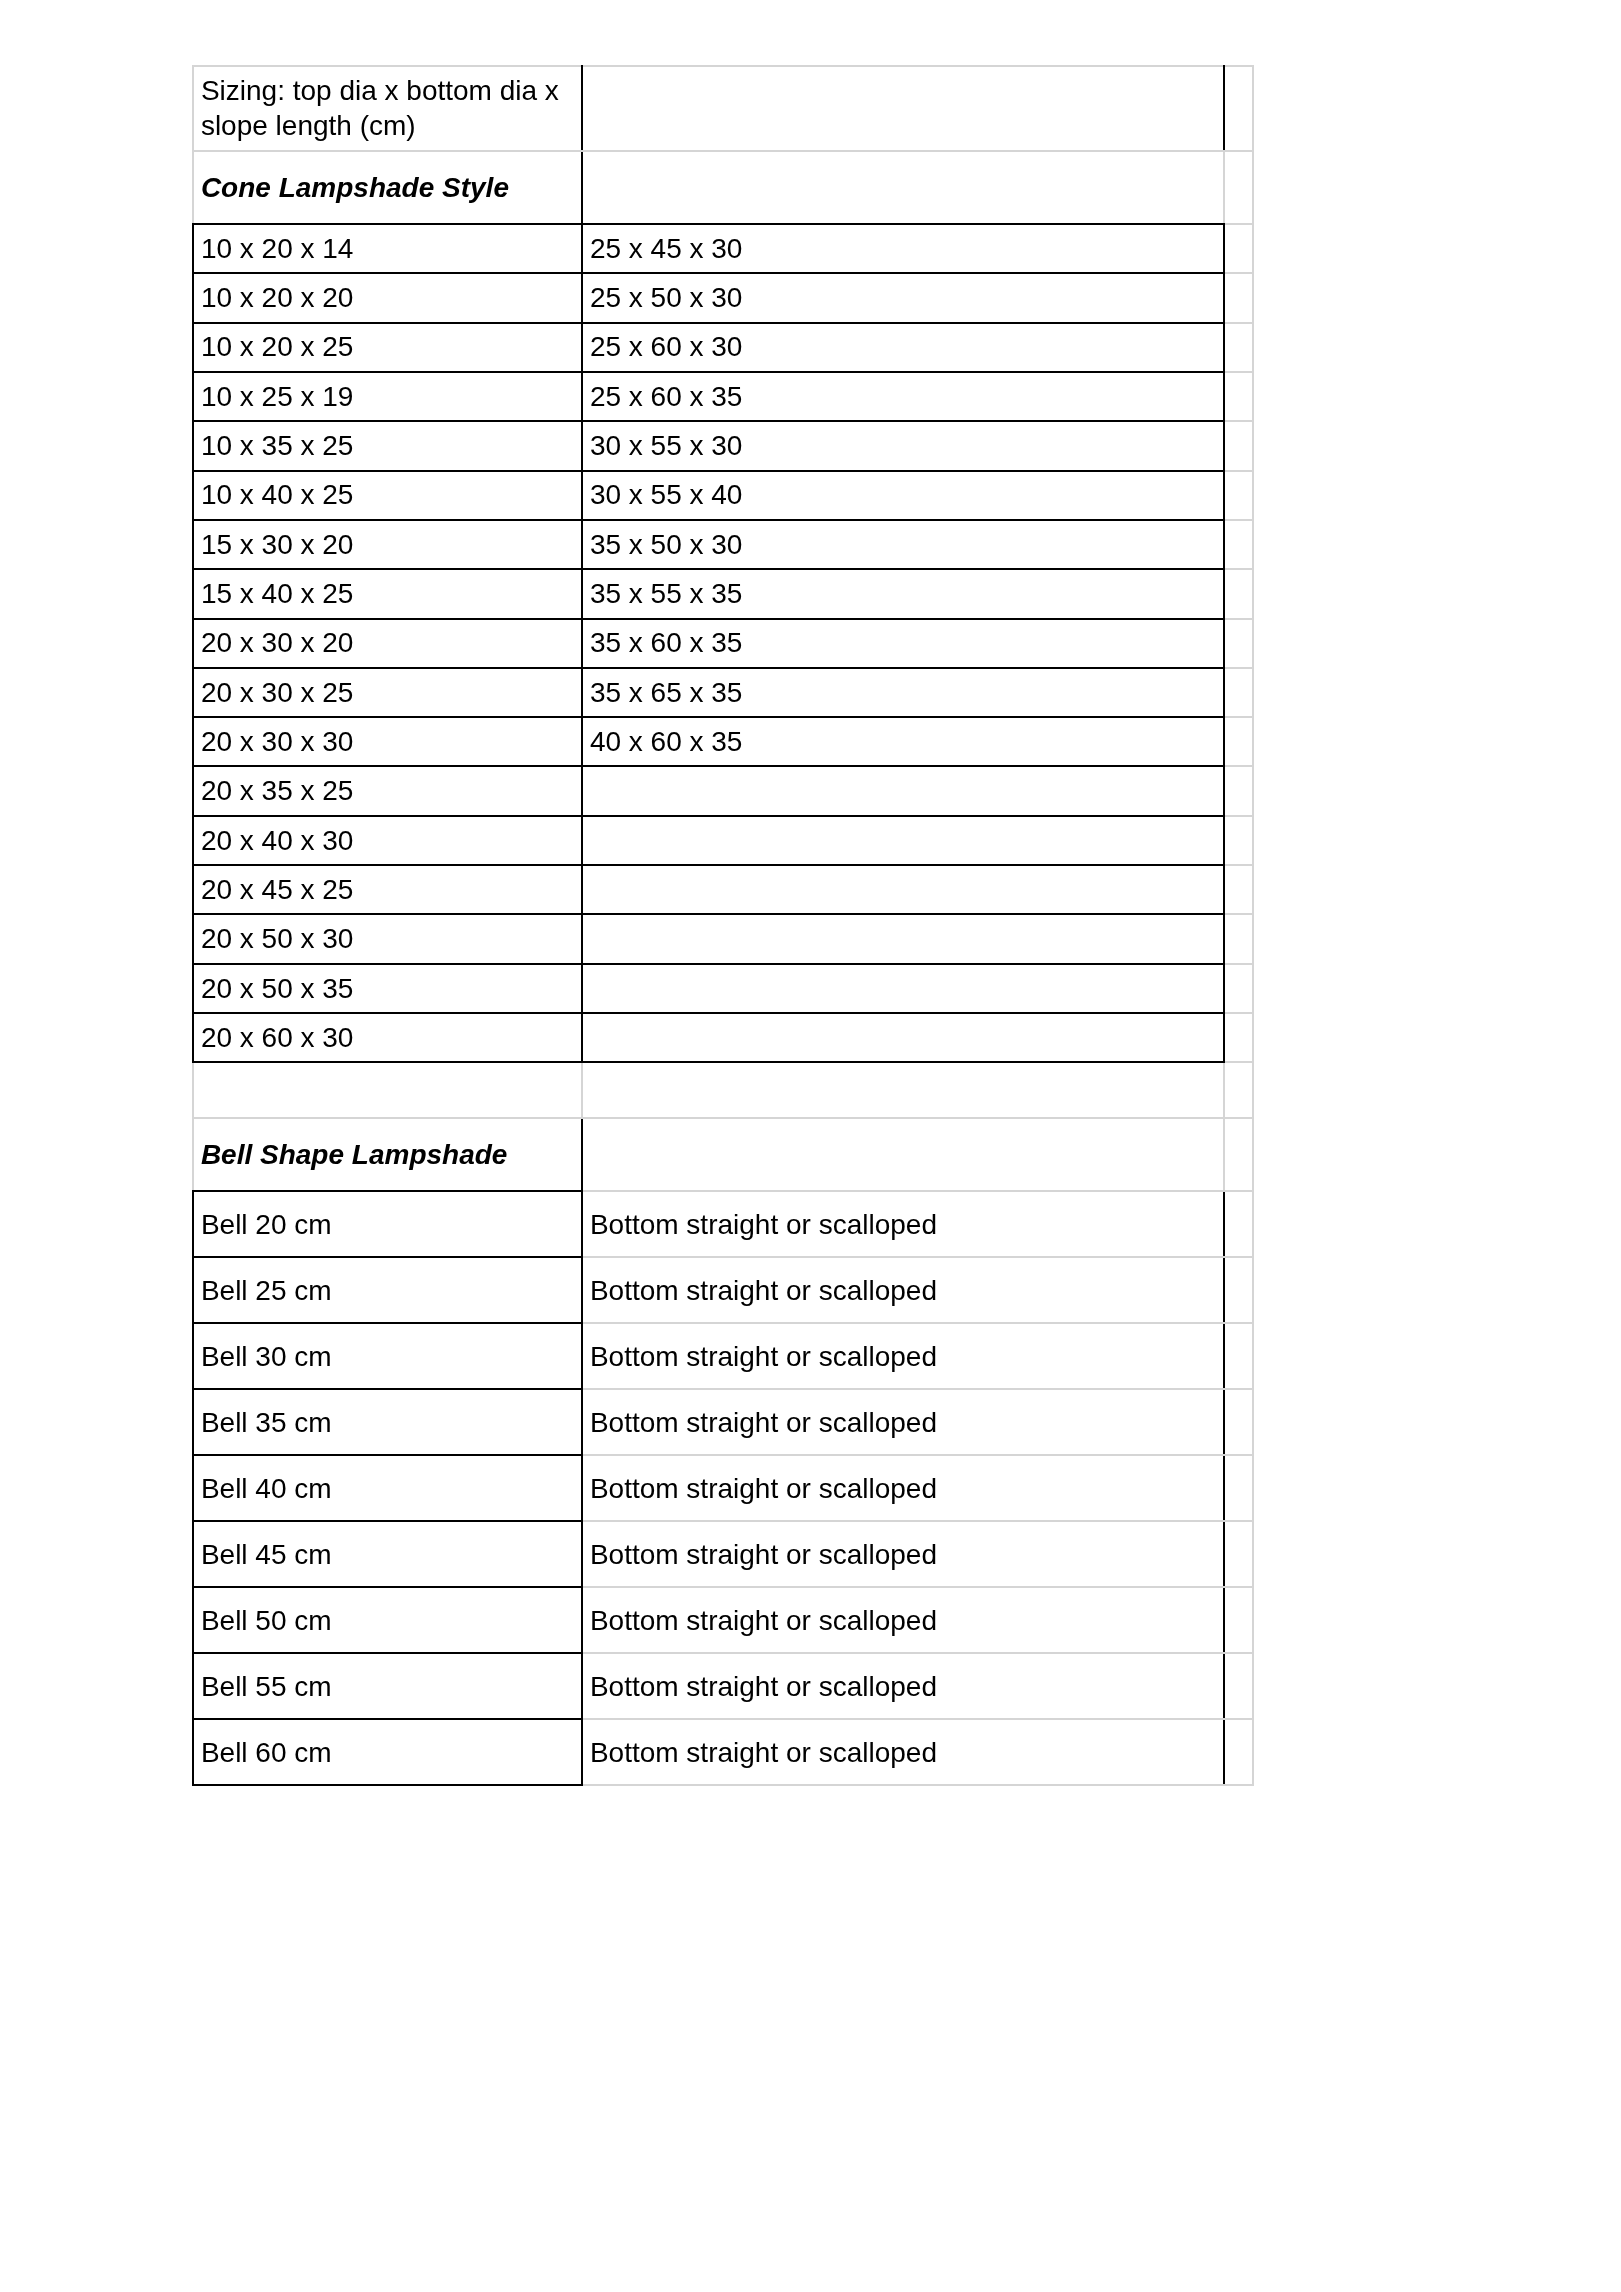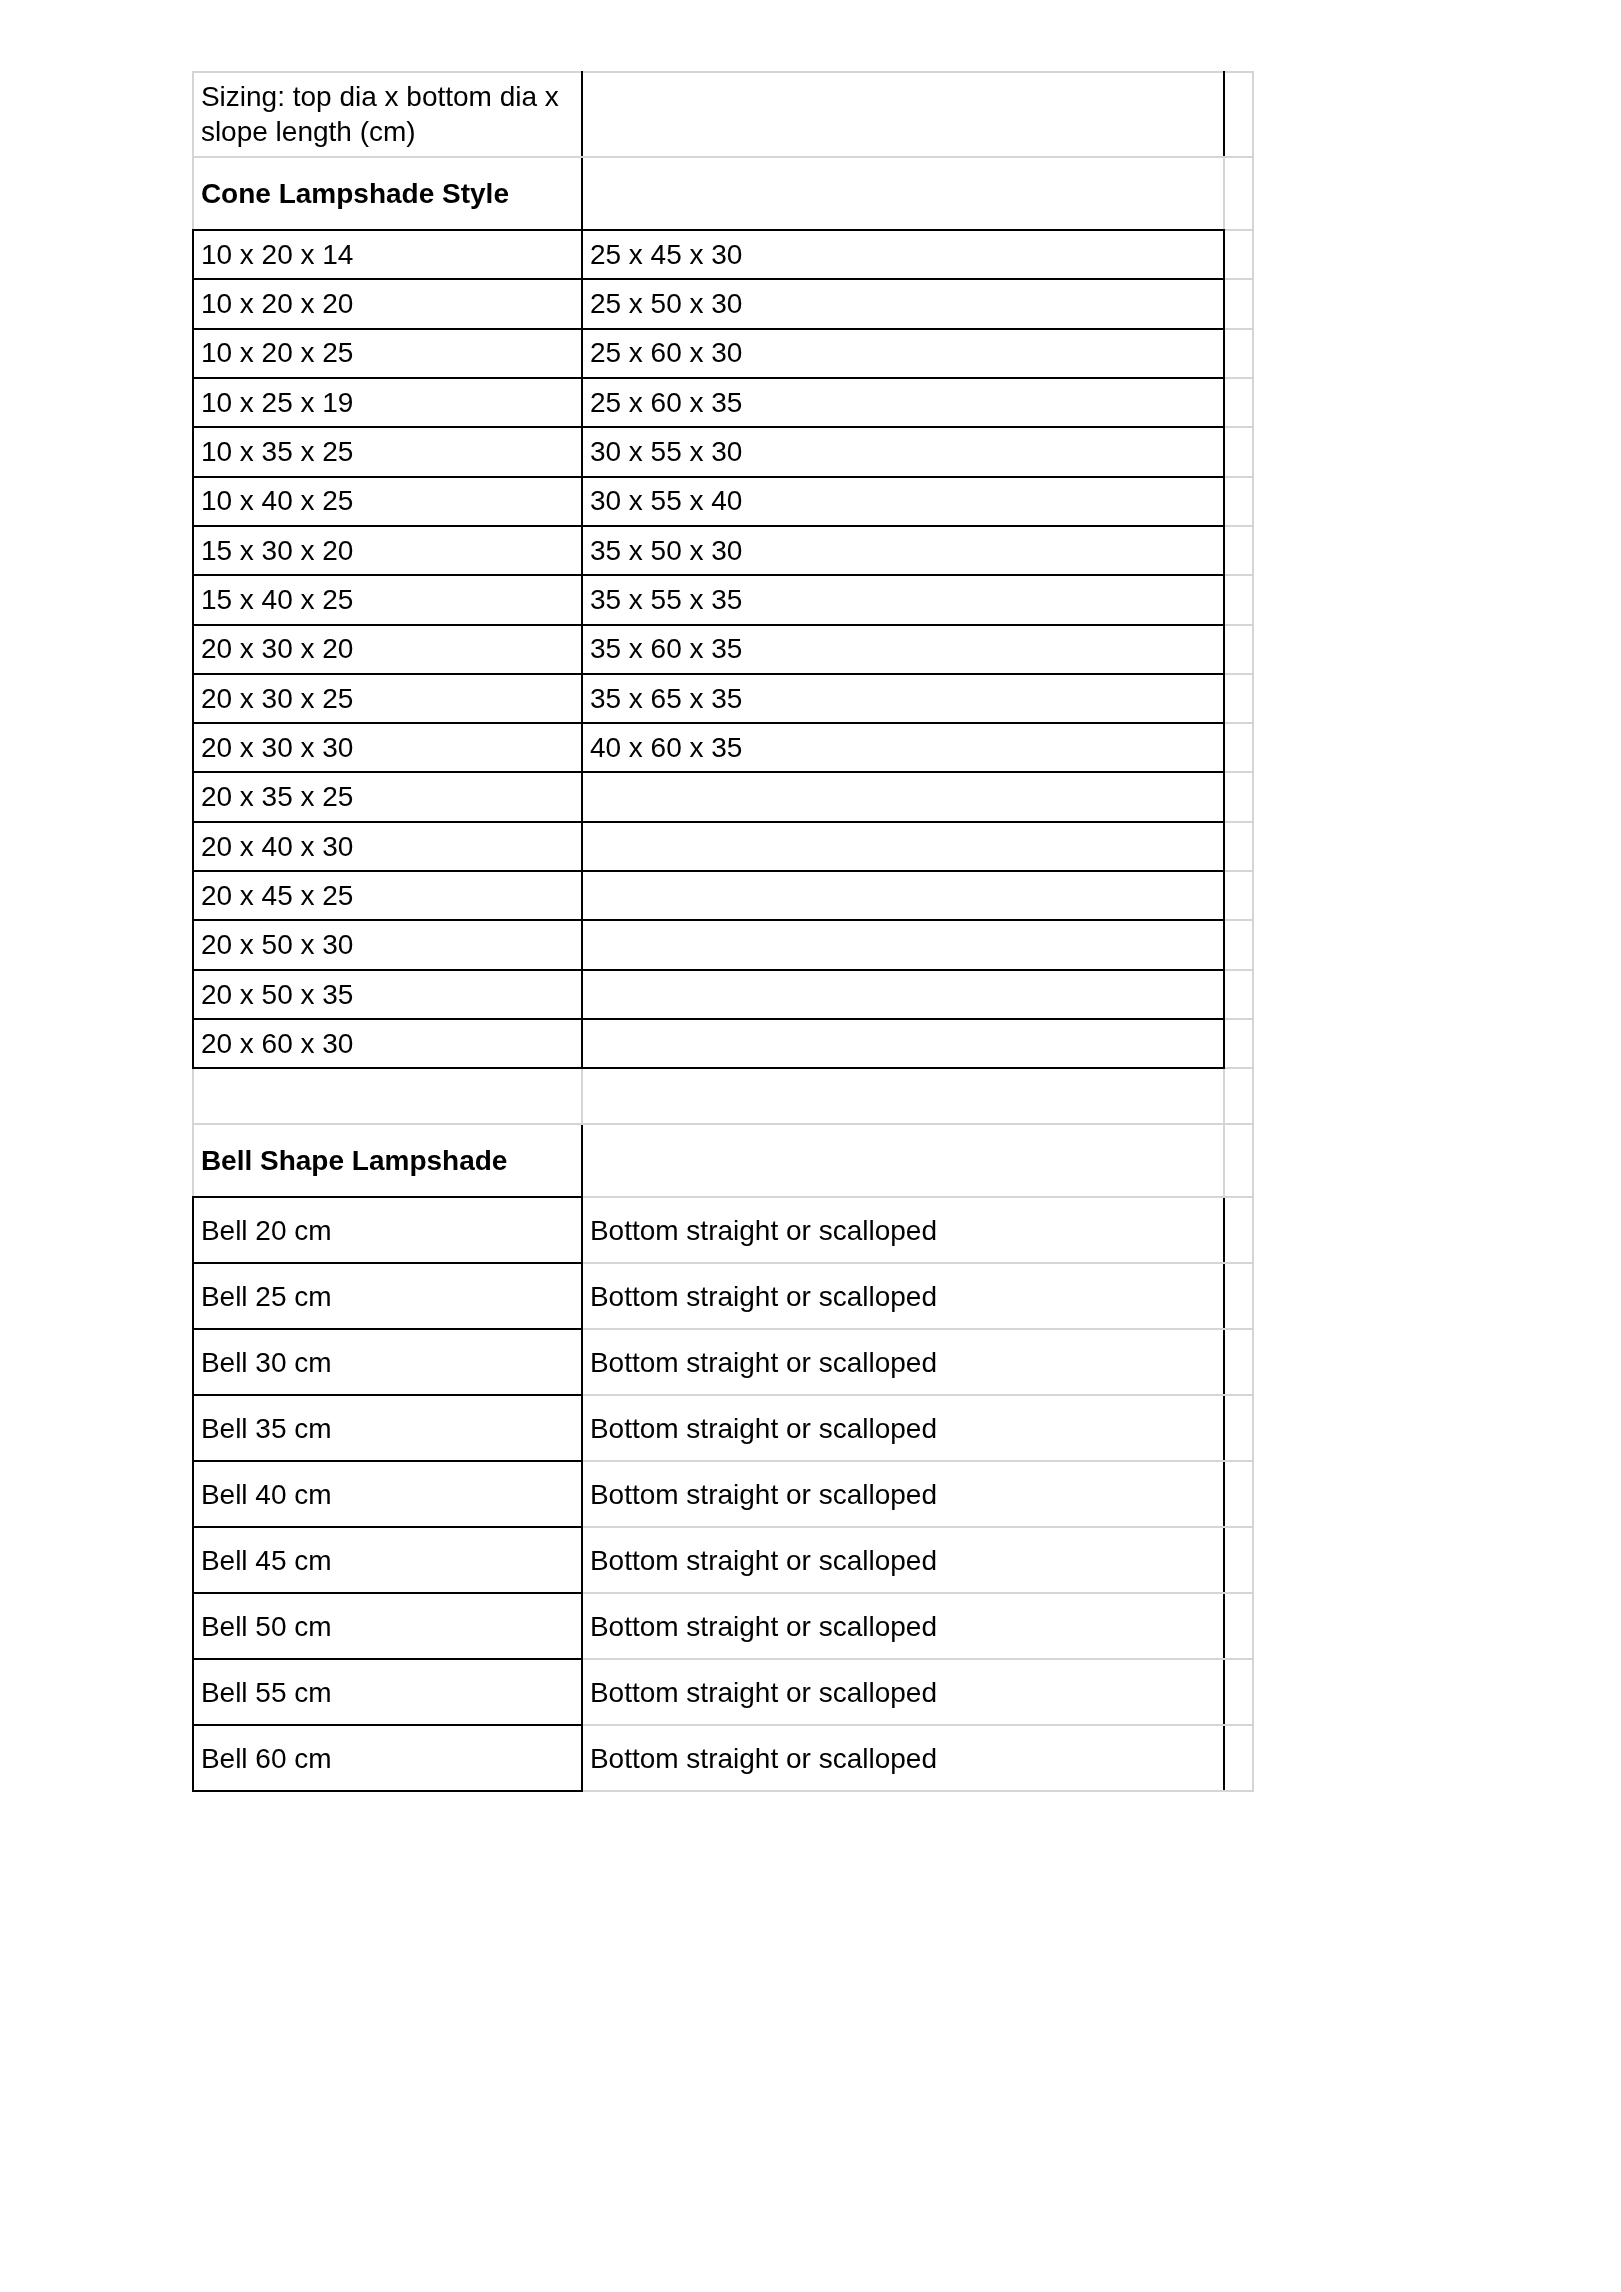--- a/index.html
+++ b/index.html
@@ -18,21 +18,21 @@
     position: relative;
     width: 1621px;
     height: 2293px;
     background: #ffffff;
     box-sizing: border-box;
   }
 
   .sheet-table {
     position: absolute;
     left: 192px;
-    top: 71px;
+    top: 65px;
     border-collapse: collapse;
     table-layout: fixed;
     font-size: 28px;
     color: #000000;
     line-height: 1.27;
   }
 
   col.c1 { width: 389px; }
   col.c2 { width: 642px; }
   col.c3 { width: 29px; }
@@ -57,21 +57,21 @@
   .bl-l { border-left: 2px solid #d5d5d5; }
   .br-l { border-right: 2px solid #d5d5d5; }
 
   
   tr.r-title   { height: 65px; }
   tr.r-section { height: 73px; }
   tr.r-data    { height: 46px; }
   tr.r-spacer  { height: 56px; }
   tr.r-bell    { height: 66px; }
 
-  .bold { font-weight: bold; }
+  .bold { font-weight: bold; font-style: italic; }
 </style>
 </head>
 <body>
 
 <div class="page">
 
   <table class="sheet-table">
     <colgroup>
       <col class="c1">
       <col class="c2">

